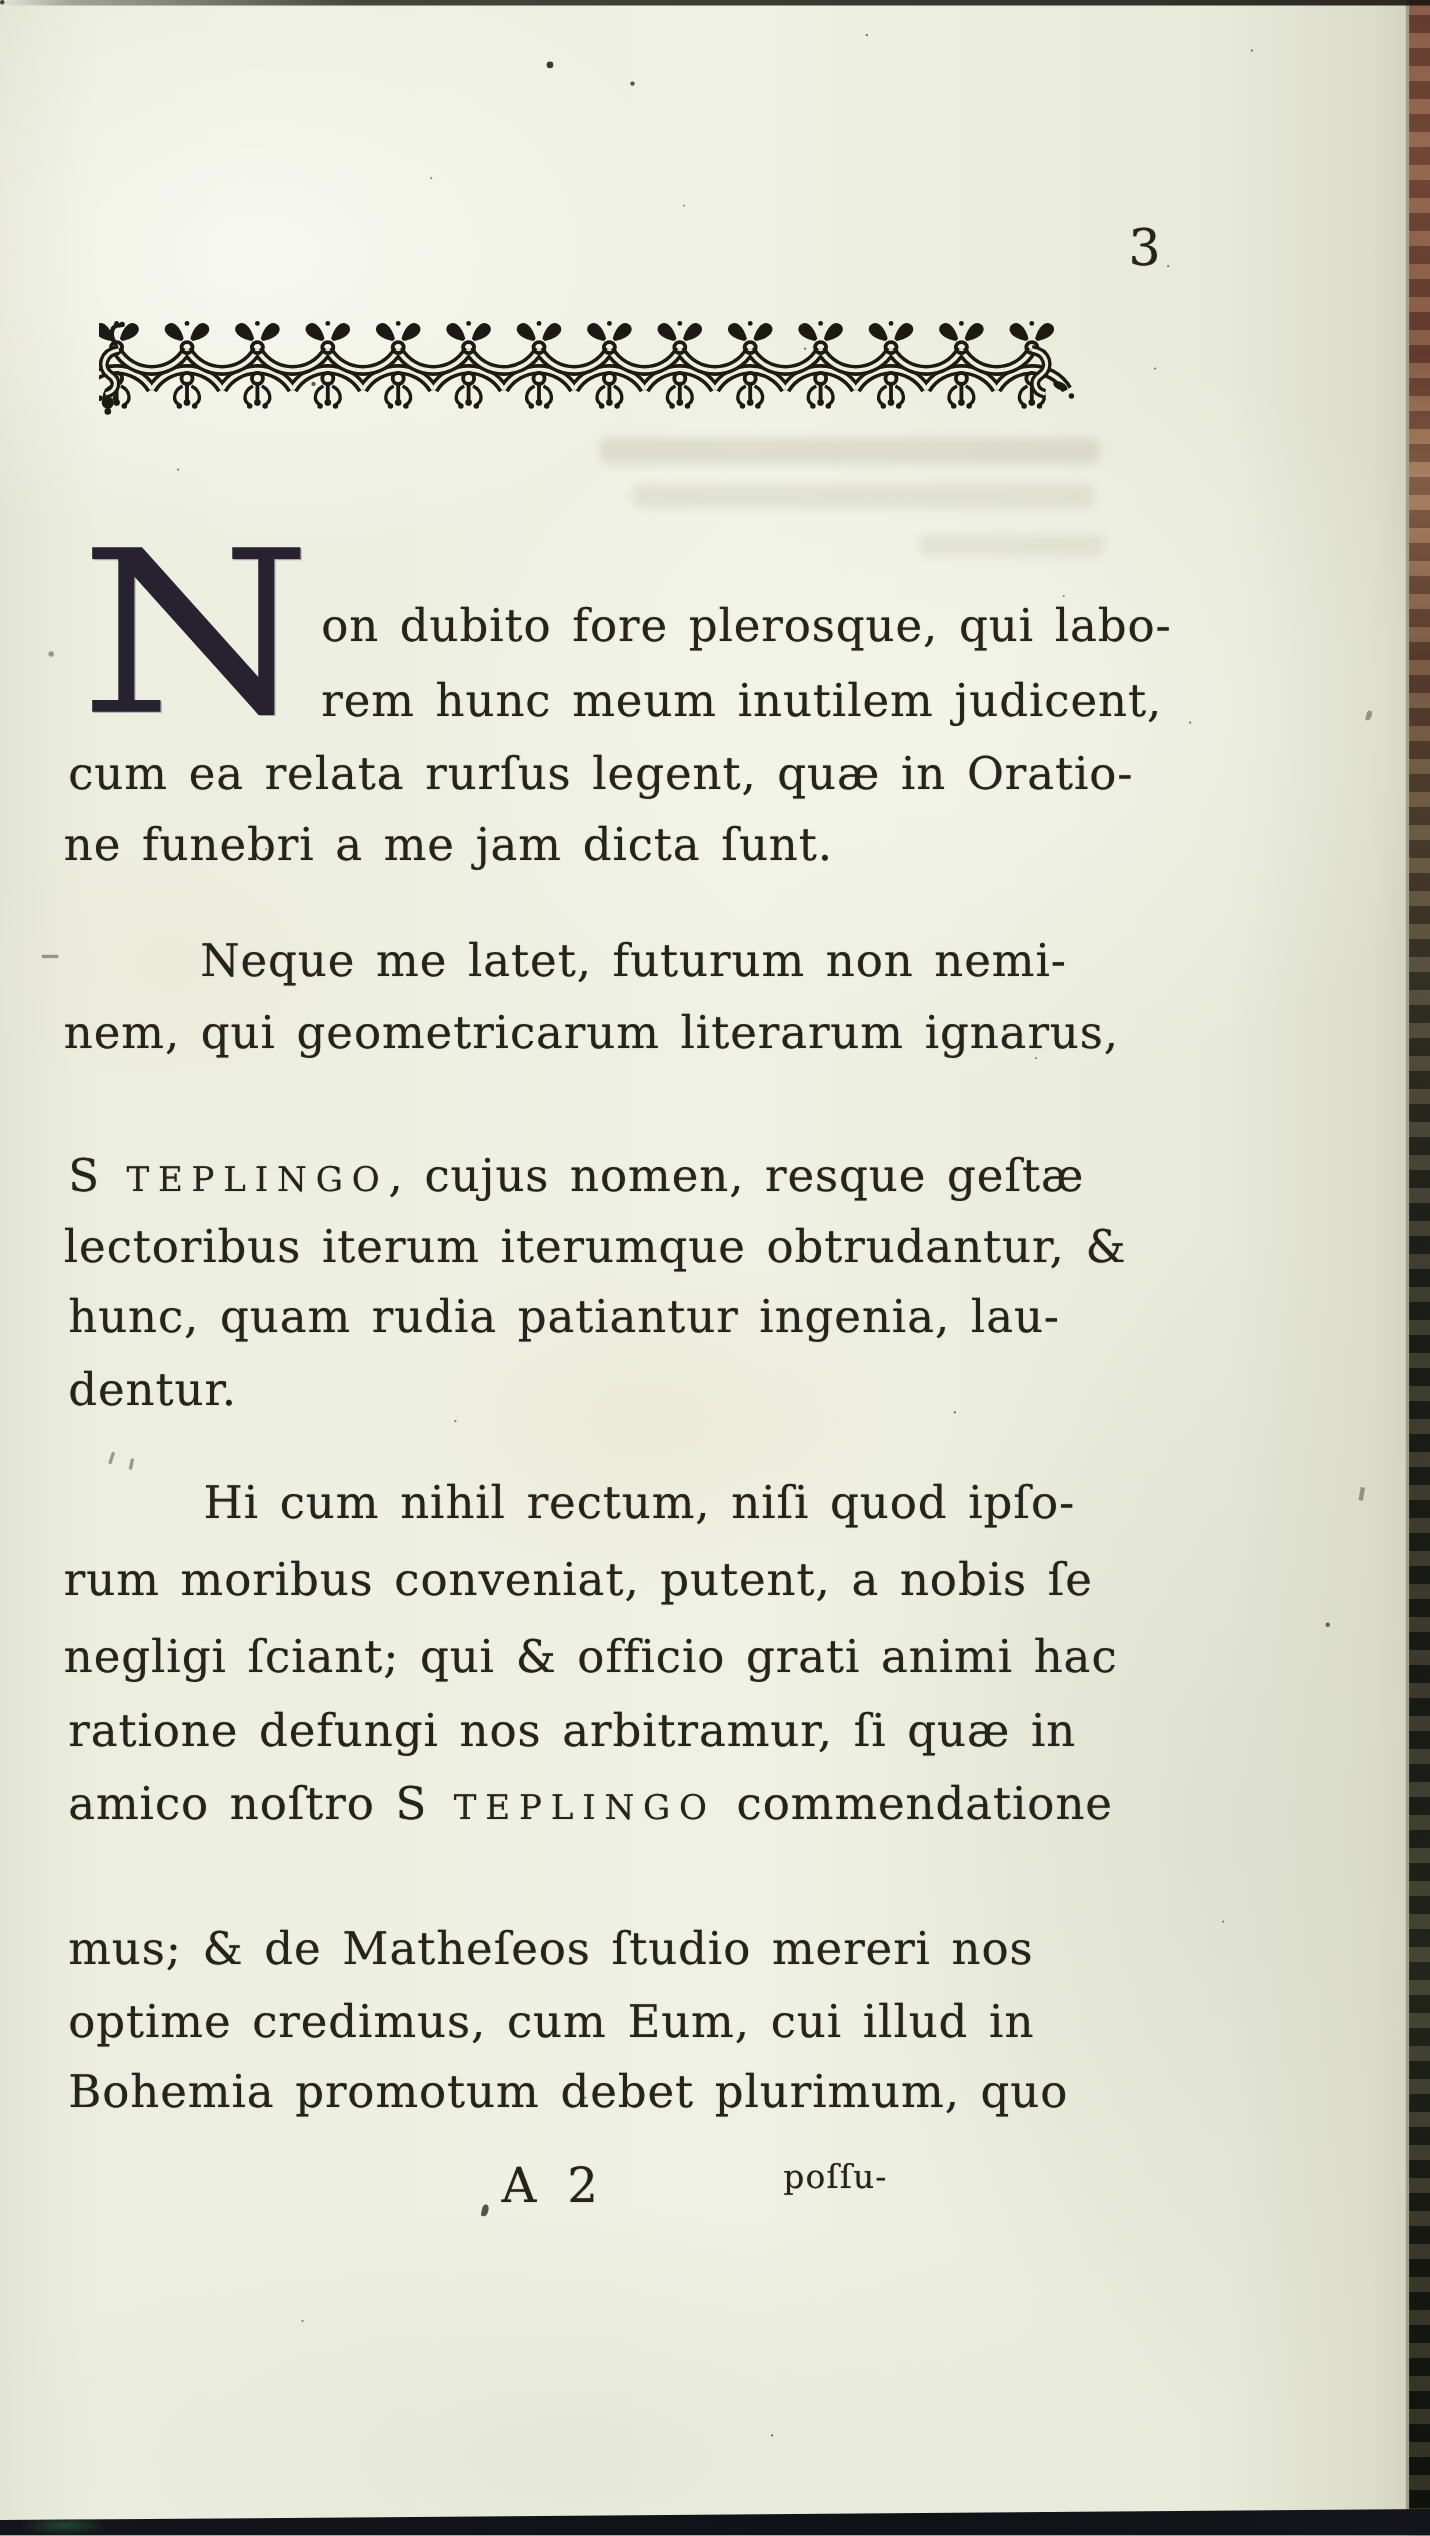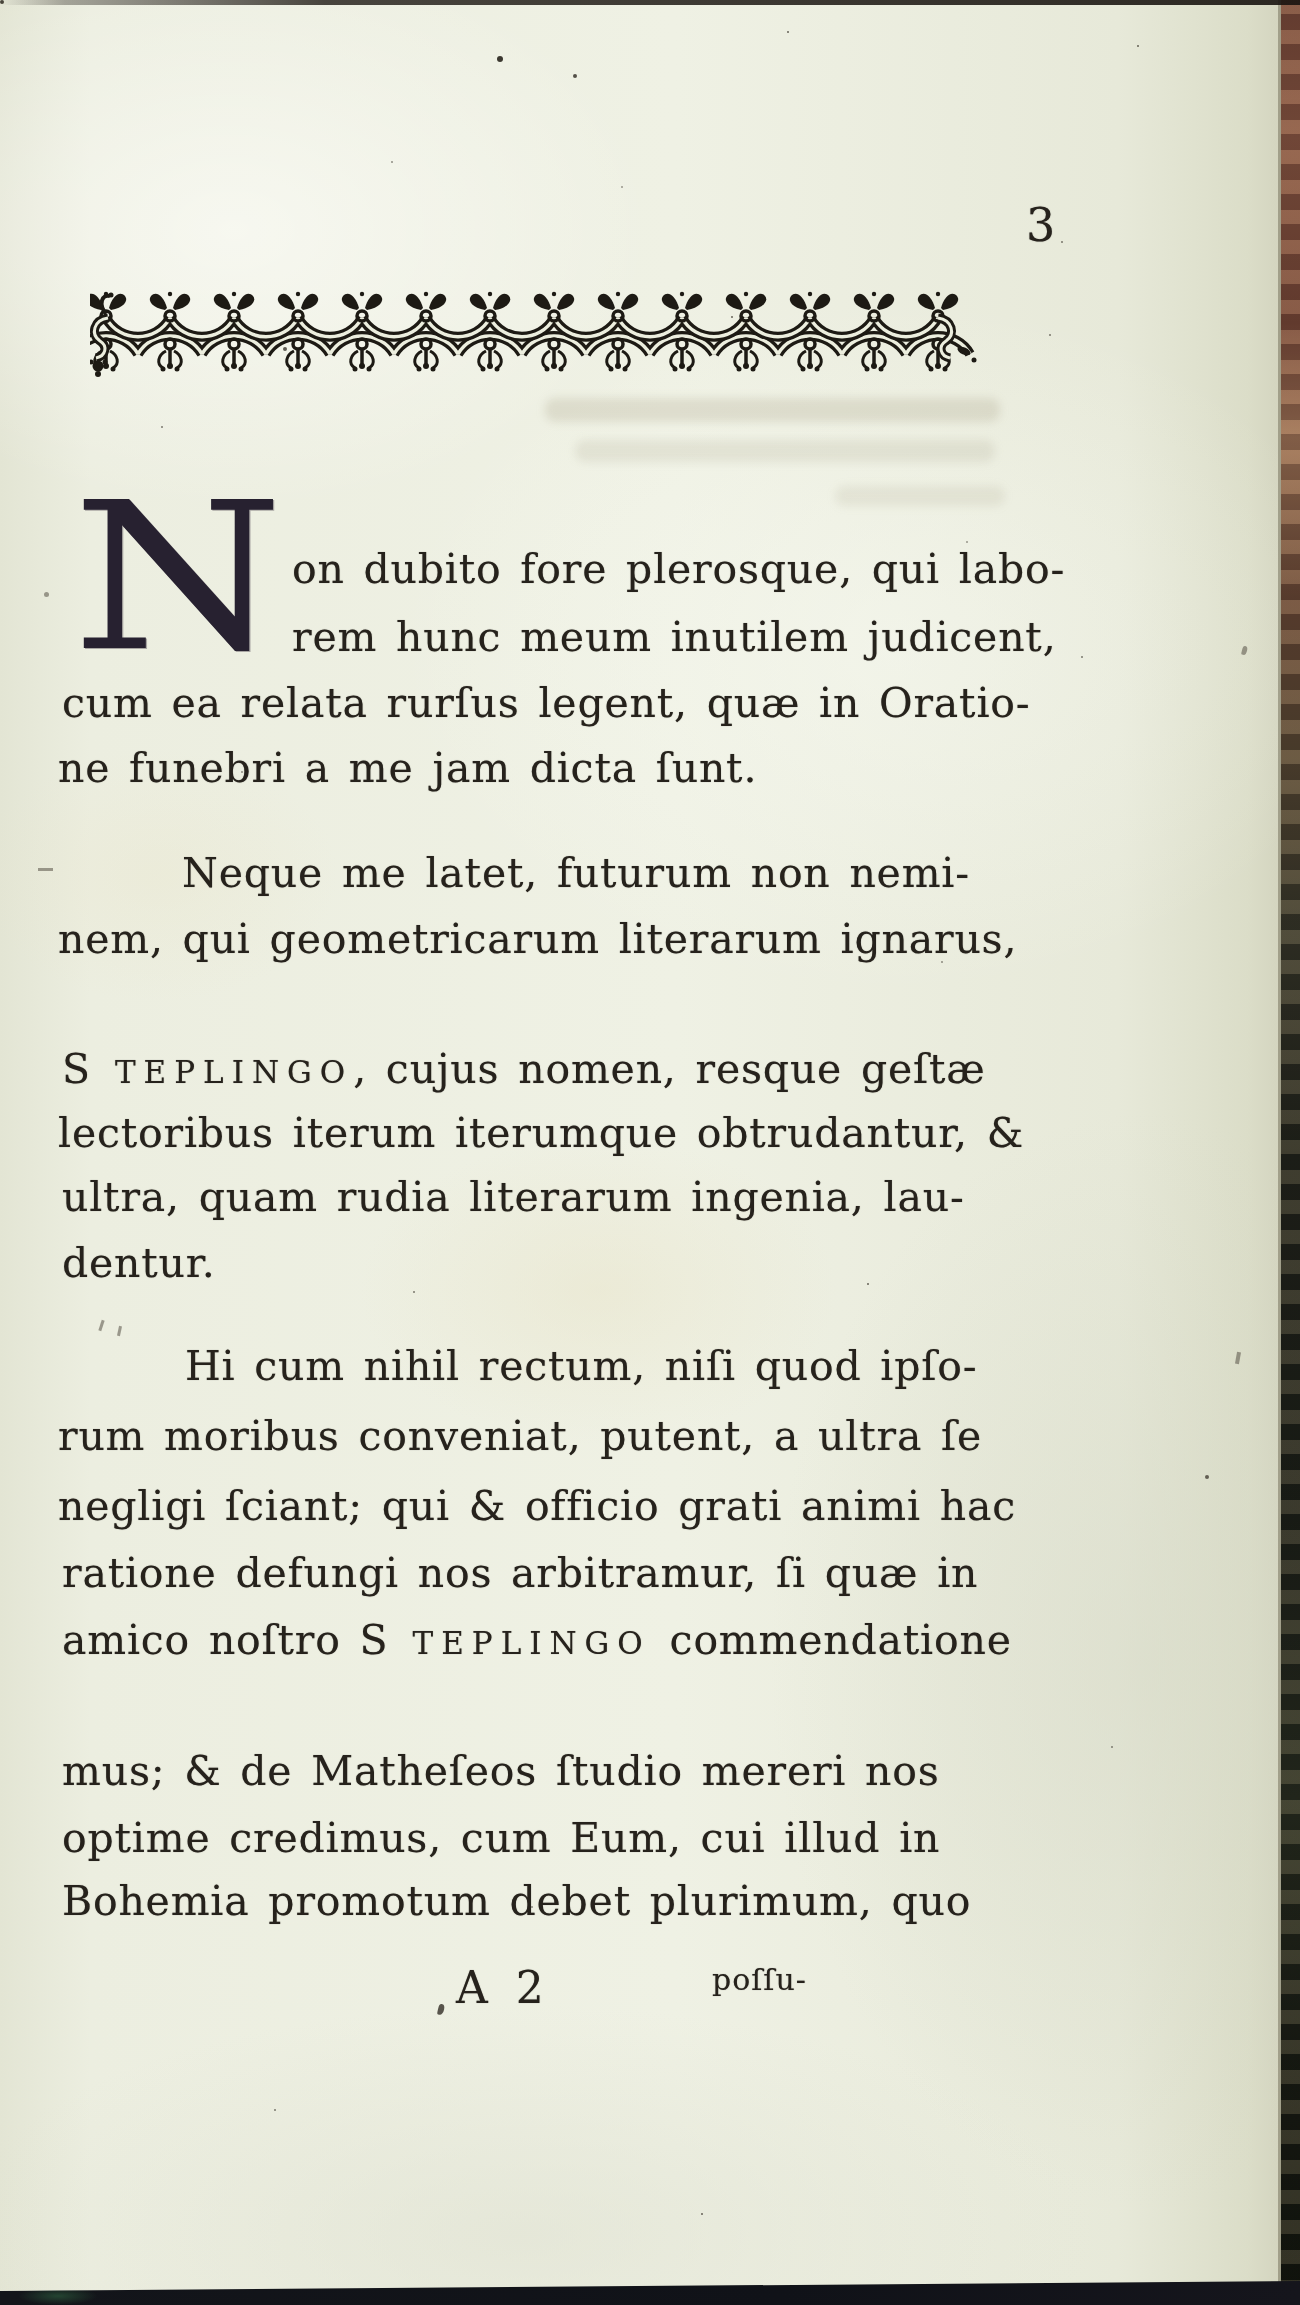--- a/index.html
+++ b/index.html
@@ -251,24 +251,24 @@
 
   <div class="text-block">
       <div class="body-line" style="left: 292px; top: 546px;"><span>on dubito fore plerosque, qui labo-</span></div>
       <div class="body-line" style="left: 292px; top: 614px;"><span>rem hunc meum inutilem judicent,</span></div>
       <div class="body-line" style="left: 62px; top: 680px;"><span>cum ea relata rurſus legent, quæ in Oratio-</span></div>
       <div class="body-line" style="left: 58px; top: 745px;"><span>ne funebri a me jam dicta ſunt.</span></div>
       <div class="body-line" style="left: 182px; top: 850px;"><span>Neque me latet, futurum non nemi-</span></div>
       <div class="body-line" style="left: 58px; top: 916px;"><span>nem, qui geometricarum literarum ignarus,</span></div>
       <div class="body-line" style="left: 62px; top: 1046px;"><span>S</span><span class="sc">TEPLINGO</span><span>, cujus nomen, resque geſtæ</span></div>
       <div class="body-line" style="left: 58px; top: 1110px;"><span>lectoribus iterum iterumque obtrudantur, &amp;</span></div>
-      <div class="body-line" style="left: 62px; top: 1174px;"><span>ultra, quam rudia literarum ingenia, lau-</span></div>
+      <div class="body-line" style="left: 62px; top: 1174px;"><span>hunc, quam rudia patiantur ingenia, lau-</span></div>
       <div class="body-line" style="left: 62px; top: 1240px;"><span>dentur.</span></div>
       <div class="body-line" style="left: 185px; top: 1343px;"><span>Hi cum nihil rectum, niſi quod ipſo-</span></div>
-      <div class="body-line" style="left: 58px; top: 1413px;"><span>rum moribus conveniat, putent, a ultra ſe</span></div>
+      <div class="body-line" style="left: 58px; top: 1413px;"><span>rum moribus conveniat, putent, a nobis ſe</span></div>
       <div class="body-line" style="left: 58px; top: 1483px;"><span>negligi ſciant; qui &amp; officio grati animi hac</span></div>
       <div class="body-line" style="left: 62px; top: 1550px;"><span>ratione defungi nos arbitramur, ſi quæ in</span></div>
       <div class="body-line" style="left: 62px; top: 1617px;"><span>amico noſtro </span><span>S</span><span class="sc">TEPLINGO</span><span> commendatione</span></div>
       <div class="body-line" style="left: 62px; top: 1748px;"><span>mus; &amp; de Matheſeos ſtudio mereri nos</span></div>
       <div class="body-line" style="left: 62px; top: 1815px;"><span>optime credimus, cum Eum, cui illud in</span></div>
       <div class="body-line" style="left: 62px; top: 1878px;"><span>Bohemia promotum debet plurimum, quo</span></div>
     </div>
 
   <div class="signature">A 2</div>
   <div class="catchword">poſſu-</div>

